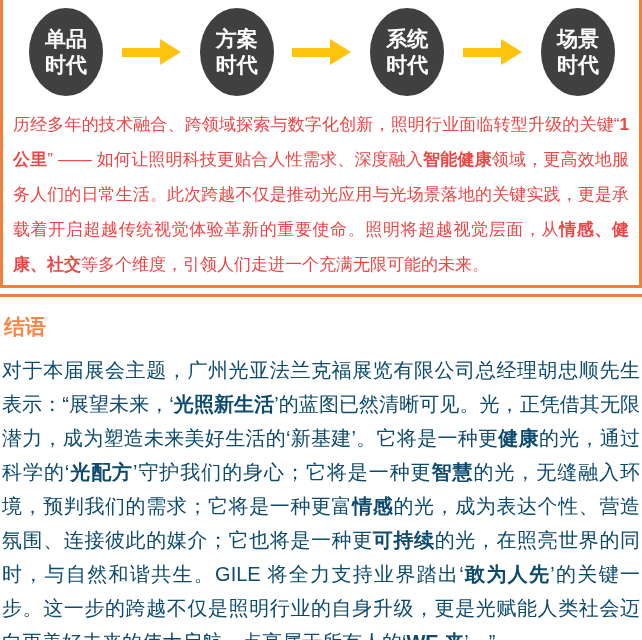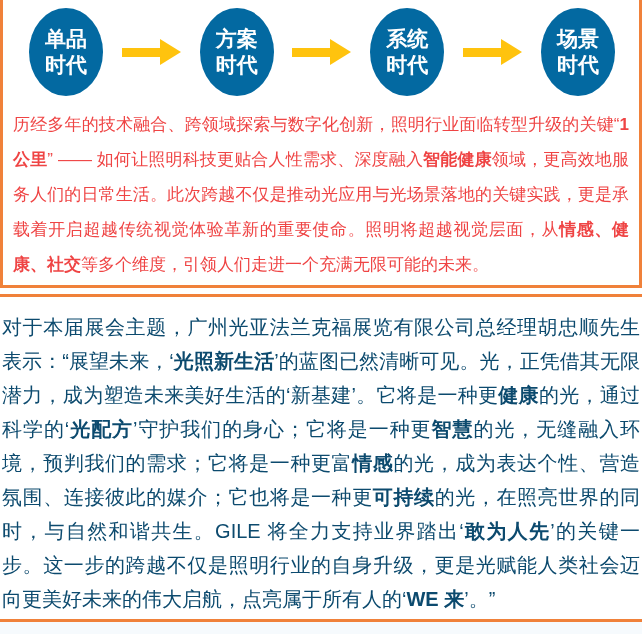--- a/index.html
+++ b/index.html
@@ -23,21 +23,21 @@
   .diagram {
     display: flex;
     align-items: center;
     justify-content: space-between;
     padding: 7px 24px 0 26px;
     height: 97px;
   }
   .stage {
     width: 74px; height: 88px;
     border-radius: 50%;
-    background: #0369a1;
+    background: #404040;
     color: #ffffff;
     font-weight: 700;
     font-size: 21px;
     line-height: 26px;
     display: flex;
     flex-direction: column;
     align-items: center;
     justify-content: center;
     text-align: center;
     flex-shrink: 0;
@@ -118,20 +118,21 @@
         <span>场景</span>
         <span>时代</span>
       </div>
     </div>
 
     <p class="box-text">历经多年的技术融合、跨领域探索与数字化创新，照明行业面临转型升级的关键“<b>1公里</b>” —— 如何让照明科技更贴合人性需求、深度融入<b>智能健康</b>领域，更高效地服务人们的日常生活。此次跨越不仅是推动光应用与光场景落地的关键实践，更是承载着开启超越传统视觉体验革新的重要使命。照明将超越视觉层面，从<b>情感、健康、社交</b>等多个维度，引领人们走进一个充满无限可能的未来。</p>
   </div>
 
   <div class="divider top"></div>
 
+  <h2 class="heading">结语</h2>
 
   <p class="body-text">对于本届展会主题，广州光亚法兰克福展览有限公司总经理胡忠顺先生表示：“展望未来，‘<b>光照新生活</b>’的蓝图已然清晰可见。光，正凭借其无限潜力，成为塑造未来美好生活的‘新基建’。它将是一种更<b>健康</b>的光，通过科学的‘<b>光配方</b>’守护我们的身心；它将是一种更<b>智慧</b>的光，无缝融入环境，预判我们的需求；它将是一种更富<b>情感</b>的光，成为表达个性、营造氛围、连接彼此的媒介；它也将是一种更<b>可持续</b>的光，在照亮世界的同时，与自然和谐共生。GILE 将全力支持业界踏出‘<b>敢为人先</b>’的关键一步。这一步的跨越不仅是照明行业的自身升级，更是光赋能人类社会迈向更美好未来的伟大启航，点亮属于所有人的‘<b>WE 来</b>’。”</p>
 
   <div class="divider bottom"></div>
 
   <div class="footer-band"></div>
 
 </div>
 
 </body></html>

